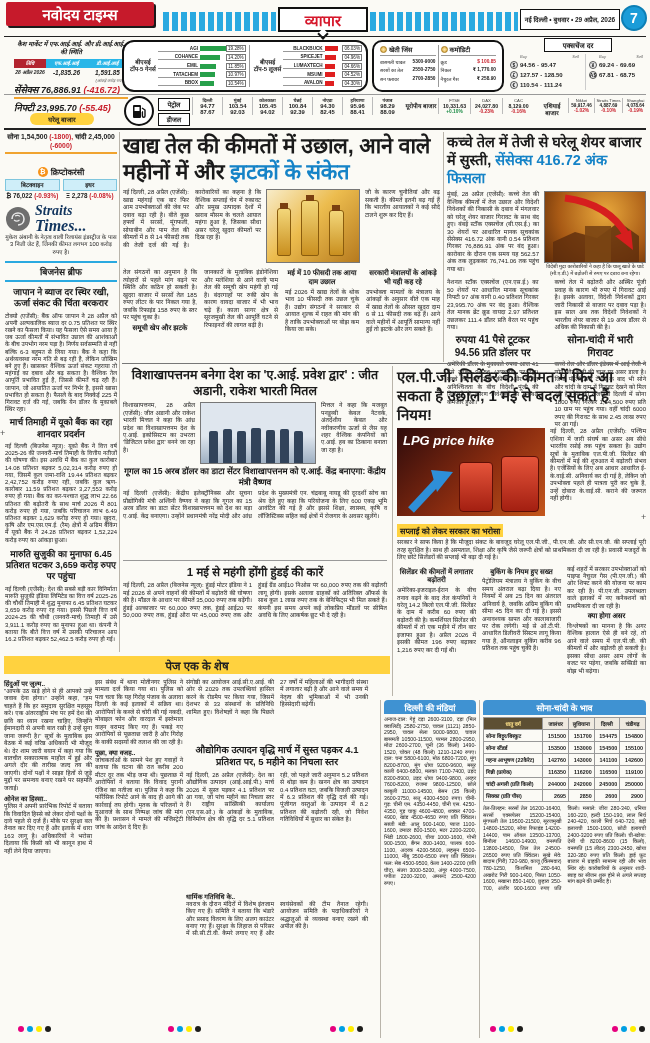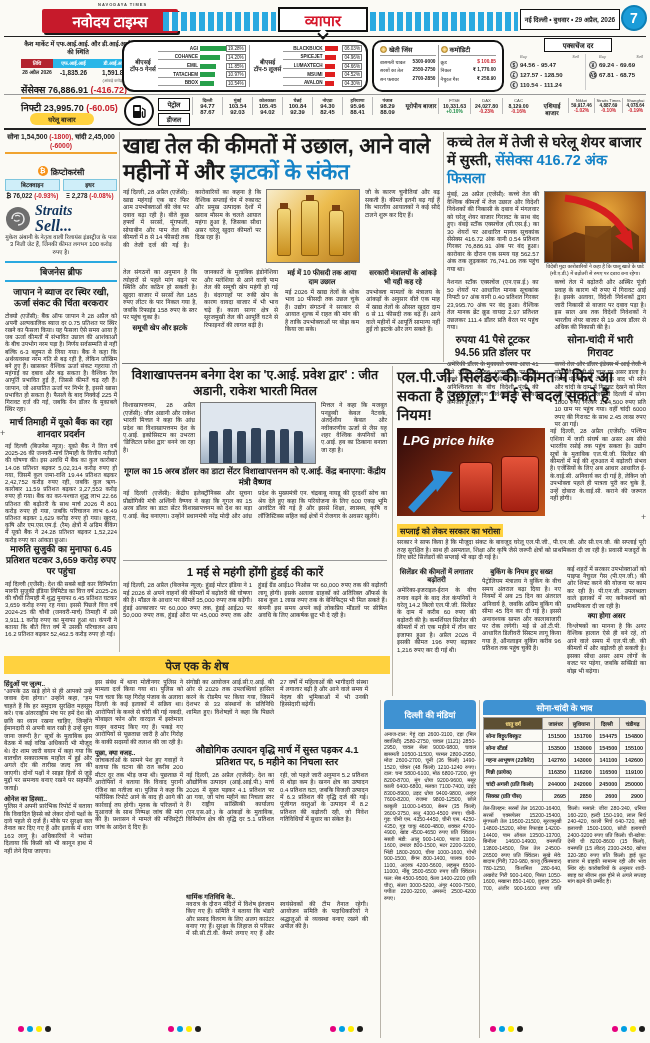--- a/index.html
+++ b/index.html
@@ -62,21 +62,21 @@
   .c-name { font-size:4.6px; font-weight:bold; color:#333; }
   .c-p,.c-d { font-size:5.8px; font-weight:bold; }
   .mk-label { font-size:6px; font-weight:bold; text-align:center; line-height:1.2; }
   .mk-cell { width:32px; text-align:center; border-left:0.5px solid #bbb; }
   .mk-n { font-size:4.2px; color:#333; }
   .mk-v { font-size:5.2px; font-weight:bold; }
   .mk-c { font-size:4.8px; font-weight:bold; }
 
   
   .metals { font-size:6.8px; font-weight:bold; text-align:center; line-height:1.3; }
-  .cr-h { display:flex; align-items:flex-start; justify-content:center; gap:3px; font-size:8px; font-weight:bold;margin-top:12px; }
+  .cr-h { display:flex; align-items:flex-end; justify-content:center; gap:3px; font-size:8px; font-weight:bold;margin-top:12px; }
   .btc { width:10px; height:10px; border-radius:50%; background:#f7931a; color:#fff; font-size:7px; font-weight:bold; display:flex; align-items:center; justify-content:center; }
   .cr-cols { display:flex; gap:3px; margin-top:2px; }
   .cr-c { flex:1; text-align:center; }
   .cr-n { background:#cfeef9; font-size:6px; font-weight:bold; padding:1px 0; border:0.5px solid #7fc6de; }
   .cr-v { font-size:6.3px; font-weight:bold; padding-top:1px; }
   .facts-t { font-family:"Liberation Serif","DejaVu Serif",serif; font-style:italic; font-weight:bold; color:#12355e; font-size:14px; line-height:1; }
   .facts-b { font-size:5.8px; line-height:1.35; text-align:center; }
   .brief { border-top:2px solid #2aa9e0; border-bottom:2px solid #2aa9e0; font-size:9px; font-weight:bold; text-align:center; padding:2px 0; }
   .lh { font-size:9px; font-weight:bold; text-align:center; line-height:1.25; }
   .lb { font-size:5.9px; line-height:1.22; }
@@ -123,49 +123,49 @@
   .dotg { position:absolute; display:flex; gap:3px; }
   .dot { width:6px; height:6px; border-radius:50%; }
   .plus { position:absolute; font-size:9px; color:#555; }
 </style>
 </head>
 <body>
 
 <div id="page">
 
   <div class="abs mast-tag" style="left:98px;top:2px;">NAVODAYA TIMES</div>
-  <div class="abs logo" style="left:6px;top:9px;width:136px;height:24px;margin-left:36px;">नवोदय टाइम्स</div>
+  <div class="abs logo" style="left:6px;top:2px;width:148px;height:24px;">नवोदय टाइम्स</div>
   <div class="abs stripes" style="left:163px;top:12px;width:113px;height:19px;"></div>
   <div class="abs secbox" style="left:278px;top:7px;width:90px;height:25px;">व्यापार</div>
   <div class="abs sectail" style="left:319px;top:30px;"></div>
   <div class="abs stripes" style="left:370px;top:12px;width:148px;height:19px;"></div>
   <div class="abs datebox" style="left:520px;top:9px;width:100px;height:21px;">नई दिल्ली • बुधवार • 29 अप्रैल, 2026</div>
   <div class="abs pgcirc" style="left:621px;top:5px;">7</div>
   <div class="hrule" style="left:4px;top:36px;width:642px;"></div>
 
-  <div class="abs" style="left:21px;top:40px;width:114px;">
+  <div class="abs" style="left:14px;top:40px;width:114px;font-style:italic;">
     <div class="fii-title">कैश मार्केट में एफ.आई.आई. और डी.आई.आई. की स्थिति</div>
     <div class="fii-tbl">
       <div style="width:32px;">
         <div class="fii-h" style="background:#b3242f;">तिथि</div>
         <div class="fii-v" style="font-size:5px;">28 अप्रैल 2026</div>
       </div>
       <div style="width:41px;">
         <div class="fii-h" style="background:#29b6e8;">एफ.आई.आई</div>
         <div class="fii-v">-1,835.26</div>
       </div>
       <div style="width:41px;">
         <div class="fii-h" style="background:#29b6e8;">डी.आई.आई</div>
         <div class="fii-v">1,591.85</div>
       </div>
     </div>
     <div style="font-size:4px;color:#555;text-align:right;">(आंकड़े करोड़ रुपए में)</div>
     <div class="idx-line"><span class="lbl">सेंसेक्स</span> <span>76,886.91</span> <span class="red">(-416.72)</span></div>
     <div class="orange-ul"></div>
-    <div class="idx-line"><span class="lbl">निफ्टी</span> <span>23,995.70</span> <span class="red">(-60.05)</span></div>
+    <div class="idx-line"><span class="lbl">निफ्टी</span> <span>23,995.70</span> <span class="red">(-55.45)</span></div>
   </div>
   <div class="abs pill" style="left:30px;top:113px;width:64px;">घरेलू बाजार</div>
 
   <div class="abs glbox" style="left:122px;top:40px;width:246px;height:52px;">
     <div class="glhalf" style="border-right:1px solid #999;padding-right:3px;">
       <div class="gl-label">बीएसई टॉप-5 गेनर्स</div>
       <div class="gl-rows">
         <div class="gl-row">
             <span class="gl-name">AGI</span>
             <span class="gl-bar up" style="width:26px"></span>
@@ -392,30 +392,30 @@
           <div class="cr-v"><span>Ξ 2,278</span> <span class="red">(-0.08%)</span></div>
         </div>
     </div>
     <div style="display:flex;align-items:center;gap:4px;margin-top:5px;">
       <svg width="26" height="26" viewBox="0 0 26 26">
           <circle cx="13" cy="13" r="12" fill="#6e6e6e"></circle>
           <path d="M7 13c0-4 3-6 6-6s6 2 6 6-3 6-6 6" fill="none" stroke="#e8e8e8" stroke-width="1.6"></path>
           <path d="M10 10c1.5-1 4-1 5 .5M9 14c1.5 1.2 4 1.2 5.5 0" fill="none" stroke="#e8e8e8" stroke-width="1.2"></path>
         </svg>
       <div>
-        <div class="facts-t"><span>Straits</span><br><span style="font-size:16px;">Sell...</span></div>
+        <div class="facts-t"><span>Straits</span><br><span style="font-size:16px;">Times...</span></div>
       </div>
     </div>
     <div class="facts-b">मुकेश अंबानी के नेतृत्व वाली रिलायंस इंडस्ट्रीज के पास 3 निजी जेट हैं, जिनकी कीमत लगभग 100 करोड़ रुपए है।</div>
     <div class="brief" style="margin-top:4px;">बिजनेस ब्रीफ</div>
     <div class="lh" style="margin-top:5px;">जापान ने ब्याज दर स्थिर रखी, ऊर्जा संकट की चिंता बरकरार</div>
     <div class="lb just" style="margin-top:3px;">टोक्यो (एजेंसी): बैंक ऑफ जापान ने 28 अप्रैल को अपनी अल्पकालिक ब्याज दर 0.75 प्रतिशत पर स्थिर रखने का फैसला किया। यह फैसला ऐसे समय आया है जब ऊर्जा कीमतों में संभावित उछाल की आशंकाओं के बीच उपभोग नरम पड़ा है। निर्णय सर्वसम्मति से नहीं बल्कि 6-3 बहुमत से लिया गया। बैंक ने कहा कि अर्थव्यवस्था नरम गति से बढ़ रही है, लेकिन जोखिम बने हुए हैं। खासकर वैश्विक ऊर्जा संकट गहराया तो महंगाई का दबाव और बढ़ सकता है। वैश्विक तेल आपूर्ति प्रभावित हुई है, जिससे कीमतें चढ़ रही हैं। जापान, जो आयातित ऊर्जा पर निर्भर है, इससे खासा प्रभावित हो सकता है। फैसले के बाद निक्केई 225 में गिरावट दर्ज की गई, जबकि येन डॉलर के मुकाबले स्थिर रहा।</div>
     <div class="lh" style="margin-top:4px;">मार्च तिमाही में यूको बैंक का रहा शानदार प्रदर्शन</div>
     <div class="lb just" style="margin-top:3px;">नई दिल्ली (बिजनेस न्यूज): यूको बैंक ने वित्त वर्ष 2025-26 की जनवरी-मार्च तिमाही के वित्तीय नतीजों की घोषणा की। इस अवधि में बैंक का कुल कारोबार 14.08 प्रतिशत बढ़कर 5,02,314 करोड़ रुपए हो गया, जिसमें कुल जमा-राशि 19.44 प्रतिशत बढ़कर 2,42,752 करोड़ रुपए रही, जबकि कुल ऋण-कारोबार 11.59 प्रतिशत बढ़कर 3,27,553 करोड़ रुपए हो गया। बैंक का कर-पश्चात शुद्ध लाभ 22.66 प्रतिशत की बढ़ोतरी के साथ मार्च 2026 में 801 करोड़ रुपए हो गया, जबकि परिचालन लाभ 6.49 प्रतिशत बढ़कर 1,629 करोड़ रुपए हो गया। खुदरा, कृषि और एम.एस.एम.ई. (रैम) क्षेत्रों में अग्रिम बैंकिंग में यूको बैंक ने 24.28 प्रतिशत बढ़कर 1,52,224 करोड़ रुपए का आंकड़ा छुआ।</div>
-    <div class="lh" style="">मारुति सुजुकी का मुनाफा 6.45 प्रतिशत घटकर 3,659 करोड़ रुपए पर पहुंचा</div>
+    <div class="lh" style="margin-top:5px;">मारुति सुजुकी का मुनाफा 6.45 प्रतिशत घटकर 3,659 करोड़ रुपए पर पहुंचा</div>
     <div class="lb just" style="margin-top:3px;">नई दिल्ली (एजेंसी): देश की सबसे बड़ी कार विनिर्माता मारुति सुजुकी इंडिया लिमिटेड का वित्त वर्ष 2025-26 की चौथी तिमाही में शुद्ध मुनाफा 6.45 प्रतिशत घटकर 3,659 करोड़ रुपए रह गया। इससे पिछले वित्त वर्ष 2024-25 की चौथी (जनवरी-मार्च) तिमाही में उसे 3,911.1 करोड़ रुपए का मुनाफा हुआ था। कंपनी ने बताया कि बीते वित्त वर्ष में उसकी परिचालन आय 16.2 प्रतिशत बढ़कर 52,462.5 करोड़ रुपए हो गई।</div>
   </div>
 
   <div class="vr" style="left:443px;top:132px;height:230px;"></div>
   <div class="abs" style="left:123px;top:133px;width:317px;">
     <div class="h1"><span>खाद्य तेल की कीमतों में उछाल, आने वाले महीनों में और </span><span class="blue">झटकों के संकेत</span></div>
     <div style="display:flex;gap:5px;margin-top:4px;">
       <div class="b62 just cols2" style="width:138px;height:76px;">नई दिल्ली, 28 अप्रैल (एजेंसी): खाद्य महंगाई एक बार फिर आम उपभोक्ताओं की जेब पर दबाव बढ़ा रही है। बीते कुछ हफ्तों में सरसों, मूंगफली, सोयाबीन और पाम तेल की कीमतों में 8 से 14 फीसदी तक की तेजी दर्ज की गई है। कारोबारियों का कहना है कि वैश्विक सप्लाई चेन में रुकावट और प्रमुख उत्पादक देशों में खराब मौसम के चलते आयात महंगा हुआ है, जिसका सीधा असर घरेलू खुदरा कीमतों पर दिख रहा है।</div>
       <div class="photo oil" style="width:94px;height:74px;">
         <div class="bottle" style="left:10px;top:18px;width:14px;height:48px;"></div>
@@ -546,21 +546,21 @@
       <div class="sub9" style="text-align:center;font-size:9.5px;margin:3px 0;">औद्योगिक उत्पादन वृद्धि मार्च में सुस्त पड़कर 4.1 प्रतिशत पर, 5 महीने का निचला स्तर</div>
       <div class="b62 just cols2" style="height:118px;">नई दिल्ली, 28 अप्रैल (एजेंसी): देश का औद्योगिक उत्पादन (आई.आई.पी.) मार्च 2026 में सुस्त पड़कर 4.1 प्रतिशत पर आ गया, जो पांच महीने का निचला स्तर है। राष्ट्रीय सांख्यिकी कार्यालय (एन.एस.ओ.) के आंकड़ों के मुताबिक, विनिर्माण क्षेत्र की वृद्धि दर 5.1 प्रतिशत रही, जो पहले जारी अनुमान 5.2 प्रतिशत से थोड़ा कम है। खनन क्षेत्र का उत्पादन 0.4 प्रतिशत घटा, जबकि बिजली उत्पादन में 6.3 प्रतिशत की वृद्धि दर्ज की गई। पूंजीगत वस्तुओं के उत्पादन में 8.2 प्रतिशत की बढ़ोतरी रही, जो निवेश गतिविधियों में सुधार का संकेत है।</div>
       <div class="ih" style="margin-top:2px;">धार्मिक गतिविधि के..</div>
       <div class="b62 just cols2" style="height:70px;">नवरात्र के दौरान मंदिरों में विशेष इंतजाम किए गए हैं। समिति ने बताया कि भंडारे और प्रसाद वितरण के लिए अलग काउंटर बनाए गए हैं। सुरक्षा के लिहाज से परिसर में सी.सी.टी.वी. कैमरे लगाए गए हैं और स्वयंसेवकों की टीम तैनात रहेगी। आयोजन समिति के पदाधिकारियों ने श्रद्धालुओं से व्यवस्था बनाए रखने की अपील की है।</div>
     </div>
   </div>
 
   <div class="vr" style="left:380px;top:700px;height:338px;"></div>
   <div class="vr" style="left:479px;top:700px;height:338px;"></div>
   <div class="abs" style="left:384px;top:700px;width:92px;">
-    <div class="tblhead" style="height:29px;">दिल्ली की मंडियां</div>
+    <div class="tblhead" style="height:14px;">दिल्ली की मंडियां</div>
     <div class="mandi just" style="margin-top:2px;">अनाज-दाल: गेहूं दड़ा 2600-3100, दड़ा (मिल क्वालिटी) 2580-2750, चावल (1121) 2850-2950, चावल सेला 9000-9800, चावल बासमती 10500-11500, परमल 2800-2950, मोटा 2600-2700, चूनी (36 किलो) 1490-1520, चोकर (48 किलो) 1210-1240 रुपए। दाल: चना 5800-6100, मोठ 6800-7200, मूंग 8200-8700, मूंग धोया 9200-9600, मसूर काली 6400-6800, मलका 7100-7400, उड़द 8300-8900, उड़द धोया 9400-9800, अरहर 7600-8200, राजमा 9800-12500, छोले काबुली 11000-14500, बेसन (35 किलो) 3600-3750, सत्तू 4300-4500 रुपए। चीनी-गुड़: चीनी एम. 4350-4450, चीनी एस. 4250-4350, गुड़ चाकू 4600-4800, शक्कर 4700-4900, खांड 4500-4650 रुपए प्रति क्विंटल। सब्जी मंडी: आलू 900-1400, प्याज 1100-1600, टमाटर 800-1500, मटर 2200-3200, भिंडी 1800-2600, घीया 1000-1600, गोभी 900-1500, बैंगन 800-1400, पालक 600-1100, अदरक 4200-5600, लहसुन 6500-11000, नींबू 3500-6500 रुपए प्रति क्विंटल। फल: सेब 4500-9500, केला 1400-2200 (प्रति घौद), संतरा 3000-5200, अंगूर 4000-7500, पपीता 2200-3200, अमरूद 2500-4200 रुपए।</div>
   </div>
   <div class="abs" style="left:483px;top:700px;width:163px;">
     <div class="tblhead" style="height:15px;">सोना-चांदी के भाव</div>
     <table class="gt" style="margin-top:2px;">
       <tbody>
           <tr>
         <th class="corner">धातु वर्ग</th>
         <th>जालंधर</th>
         <th>लुधियाना</th>

